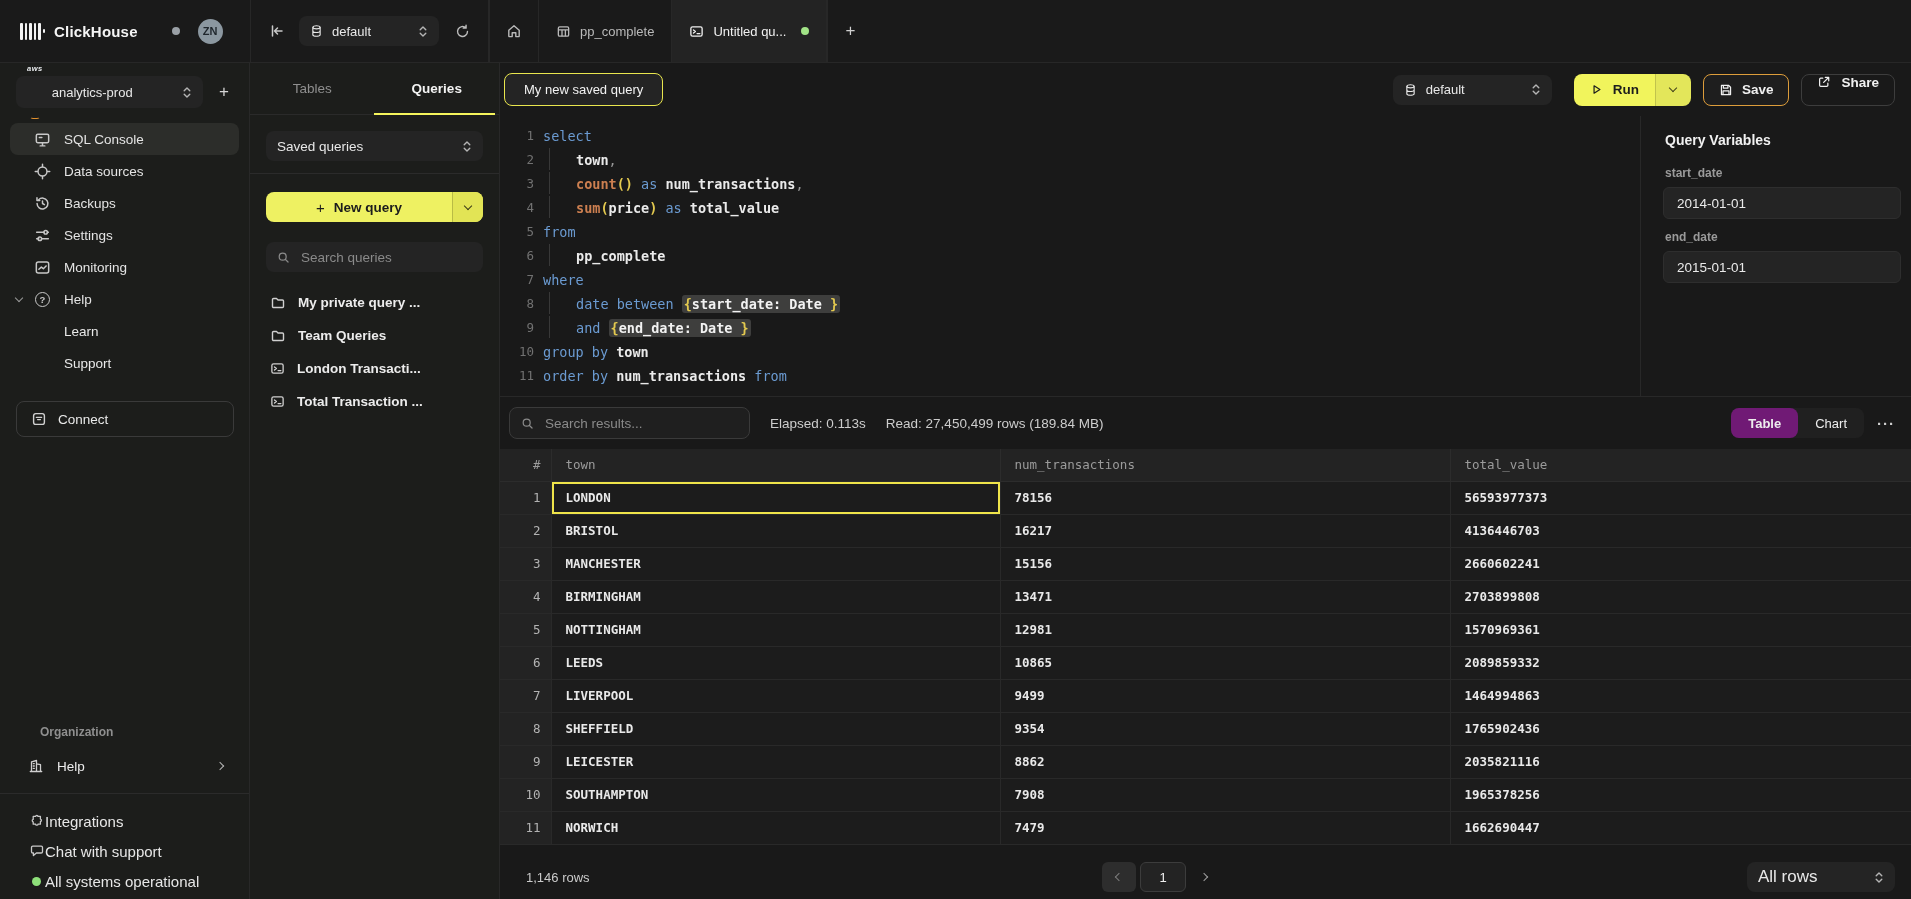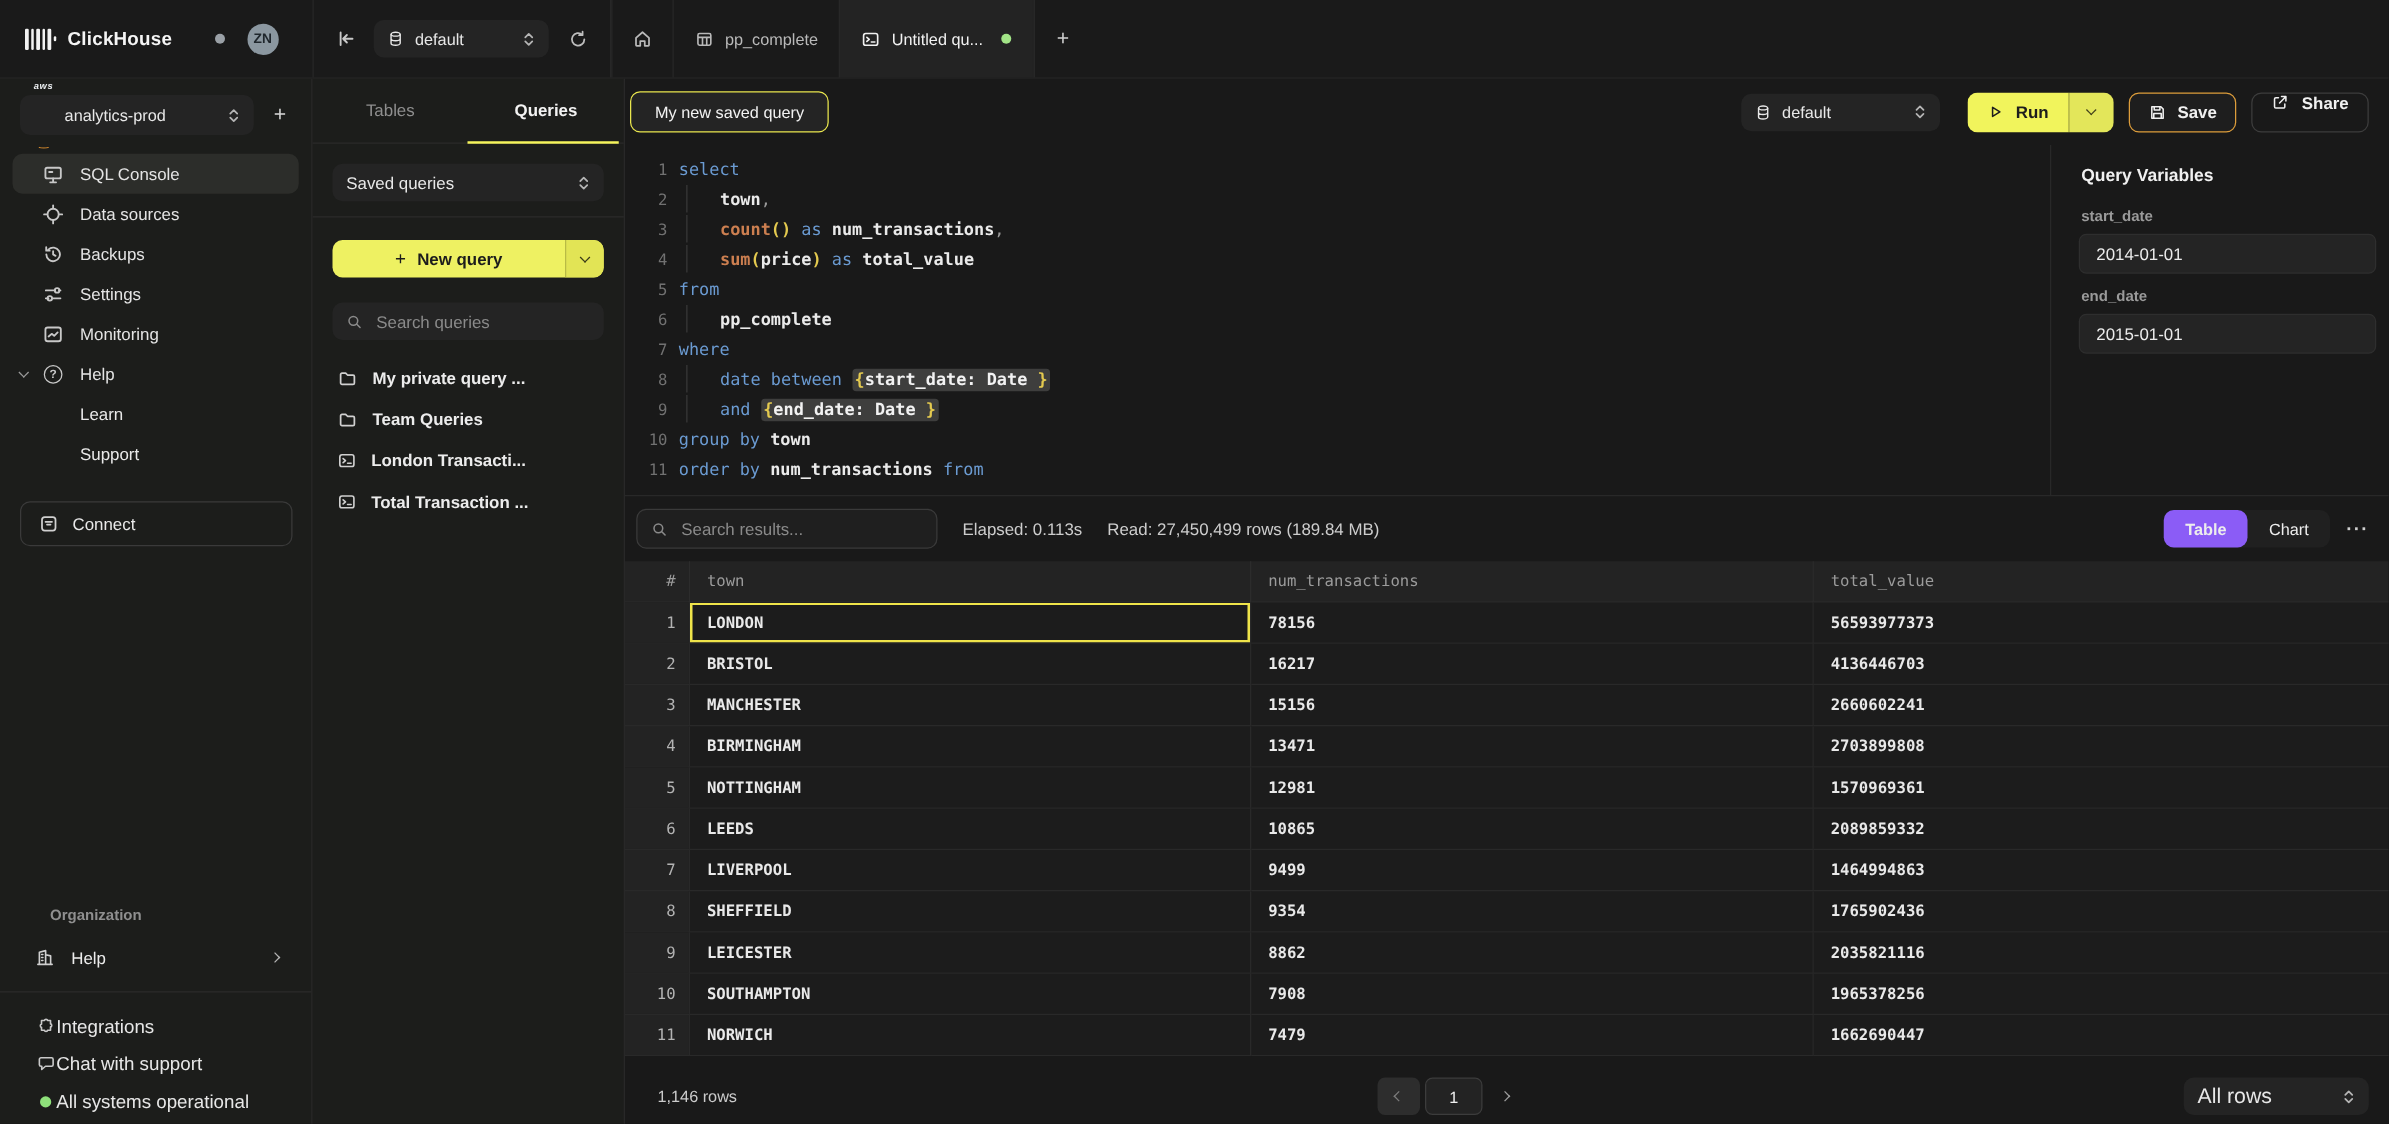--- a/index.html
+++ b/index.html
@@ -126,21 +126,21 @@
   
   .results-toolbar { height:53px; flex:none; border-top:1px solid #282828; display:flex; align-items:center; padding:0 16px 0 9px; }
   .rsearch { width:241px; height:32px; display:flex; align-items:center; gap:9px; background:#1f1f1f; border:1px solid #3a3a3a;
              border-radius:8px; padding:0 11px; color:#8a8a8a; }
   .rsearch input { flex:1; min-width:0; background:transparent; border:none; outline:none; color:#dddddd; font:inherit; font-size:13.5px; }
   .rsearch input::placeholder { color:#8a8a8a; }
   .stat { color:#cdcdcd; font-size:13.5px; margin-left:20px; }
   .rt-spacer { flex:1; }
   .seg-control { display:flex; background:#202020; border-radius:8px; }
   .seg { height:30px; padding:0 17px; display:flex; align-items:center; font-size:13px; color:#ededed; border-radius:8px; }
-  .seg.active { background:#8b5cf6; font-weight:600; }
+  .seg.active { background:#701a75; font-weight:600; }
   .more-btn { margin-left:13px; color:#cfcfcf; font-size:15px; font-weight:700; letter-spacing:1px; }
 
   .table-wrap { height:396px; flex:none; }
   table.results { width:100%; border-collapse:collapse; table-layout:fixed; font-family:"DejaVu Sans Mono", monospace; font-size:12.5px; }
   table.results th { height:32px; background:#232323; color:#9b9b9b; font-weight:400; text-align:left; padding:0 0 0 14px;
                      border-bottom:1px solid #2c2c2c; border-right:1px solid #2c2c2c; }
   table.results th.numcol { text-align:right; padding:0 10px 0 0; }
   table.results td { height:33px; background:#1c1c1c; color:#e9e9e9; font-weight:700; padding:0 0 0 14px;
                      border-bottom:1px solid #292929; border-right:1px solid #292929; overflow:hidden; white-space:nowrap; }
   table.results td.rownum { background:#232323; color:#b3b3b3; font-weight:400; text-align:right; padding:0 10px 0 0; }

